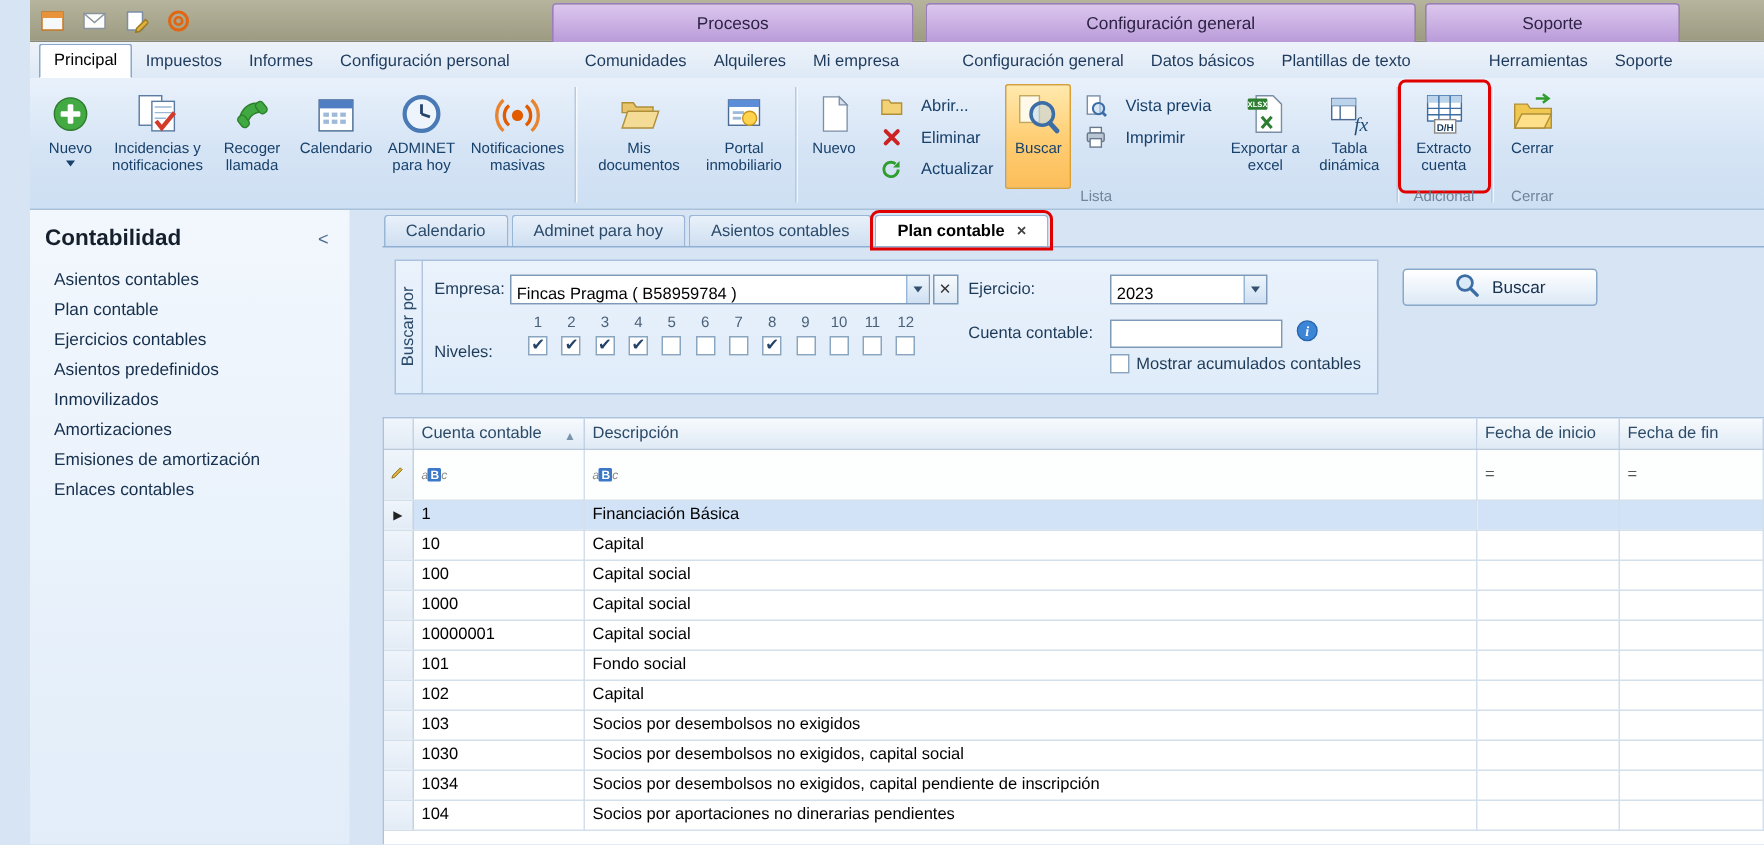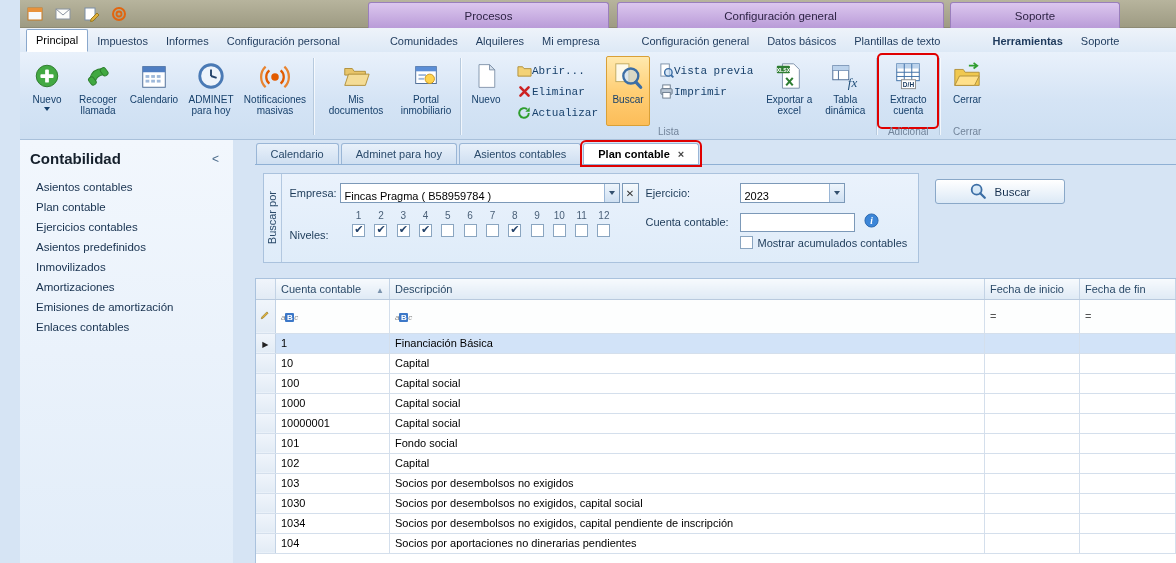--- a/index.html
+++ b/index.html
@@ -17,36 +17,36 @@
   .ctx-procesos { left:348px; width:241px; }
   .ctx-config   { left:597px; width:327px; }
   .ctx-soporte  { left:930px; width:170px; }
 
   
   .tabrow { height:24px; background:linear-gradient(#eef3fa,#dde9f6); display:flex; align-items:flex-end; padding-left:6px; }
   .rtab { padding:4px 9px 5px; font-size:11px; color:#1e3a5c; cursor:default; white-space:nowrap; }
   .rtab.active { background:#fff; border:1px solid #8aa8cc; border-bottom:1px solid #fff; border-radius:2px 2px 0 0; color:#000; }
   .ml-procesos { margin-left:32px; }
   .ml-config { margin-left:24px; }
-  .ml-soporte { margin-left:34px;font-weight:bold; }
+  .ml-soporte { margin-left:34px; }
 
   
   .ribbon { height:88px; background:linear-gradient(#e9f1fb,#d5e4f5 55%,#cddff2); border-bottom:1px solid #a8c0da; display:flex; padding:2px 0 0 4px; }
   .rgroup { display:flex; flex-direction:column; }
   .rg-content { flex:1; display:flex; align-items:flex-start; padding-top:2px; }
   .rg-label { height:14px; text-align:center; font-size:10px; color:#72849a; line-height:12px; }
   .rsep { width:1px; background:#b7cade; margin:4px 3px; box-shadow:1px 0 0 rgba(255,255,255,.7); }
   .bigbtn { display:flex; flex-direction:column; align-items:center; padding:3px 2px 1px; border:1px solid transparent; border-radius:2px; height:70px; cursor:default; }
   .bigbtn .ic { width:32px; height:32px; display:flex; align-items:center; justify-content:center; }
   .bigbtn .lbl { font-size:10px; line-height:11px; text-align:center; color:#17406b; margin-top:2px; white-space:normal; }
   .bigbtn.selected { background:linear-gradient(#ffe9ae,#ffcf76 50%,#fcbd59); border:1px solid #d9a037; }
   .bigbtn.annotated { outline:2px solid #e00000; outline-offset:1px; }
   .caret { width:0; height:0; border-left:3px solid transparent; border-right:3px solid transparent; border-top:4px solid #17406b; margin-top:2px; }
   .smallstack { display:flex; flex-direction:column; gap:2px; padding:5px 4px 0 4px; }
-  .smallbtn { display:flex; align-items:center; gap:0; height:19px; padding:0 3px; border:1px solid transparent; border-radius:2px; font-size:11px; color:#17406b; cursor:default;font-family:Liberation Mono, monospace; }
+  .smallbtn { display:flex; align-items:center; gap:12px; height:19px; padding:0 3px; border:1px solid transparent; border-radius:2px; font-size:11px; color:#17406b; cursor:default; }
   .ic16 { width:16px; height:16px; display:flex; align-items:center; justify-content:center; }
 
   
   .main { display:flex; height:423px; }
   .sidebar { width:233px; background:linear-gradient(#f2f7fd,#e2edf9); padding-top:8px; }
   .sb-head { display:flex; justify-content:space-between; align-items:center; padding:2px 10px 10px 10px; }
   .sb-title { font-size:15px; font-weight:bold; color:#15202c; }
   .sb-collapse { font-size:12px; color:#4a6a8a; width:16px; text-align:center; cursor:default; }
   .sb-item { font-size:11.5px; color:#16304e; line-height:20px; padding-left:16px; cursor:default; }
   .splitter { width:23px; }
@@ -159,20 +159,33 @@
           <span class="ic">
               <svg width="30" height="30" viewBox="0 0 32 32">
                 <circle cx="16" cy="16" r="11.5" fill="#43a943" stroke="#2d7a2d"></circle>
                 <rect x="14" y="9" width="4" height="14" rx="1" fill="#fff"></rect>
                 <rect x="9" y="14" width="14" height="4" rx="1" fill="#fff"></rect>
               </svg>
             </span>
           <span class="lbl">Nuevo</span>
           <span class="caret"></span>
         </div>
+        <div class="bigbtn" style="width:70px">
+          <span class="ic">
+              <svg width="30" height="30" viewBox="0 0 32 32">
+                <rect x="3" y="3" width="16" height="21" fill="#fff" stroke="#5a7aa0"></rect>
+                <rect x="12" y="7" width="16" height="21" fill="#fff" stroke="#5a7aa0"></rect>
+                <line x1="14" y1="11" x2="26" y2="11" stroke="#9cb8d4"></line>
+                <line x1="14" y1="15" x2="26" y2="15" stroke="#9cb8d4"></line>
+                <line x1="14" y1="19" x2="22" y2="19" stroke="#9cb8d4"></line>
+                <path d="M15 21 l4 5 l9 -11" stroke="#d43a2a" stroke-width="3" fill="none"></path>
+              </svg>
+            </span>
+          <span class="lbl">Incidencias y notificaciones</span>
+        </div>
         <div class="bigbtn" style="width:56px">
           <span class="ic">
               <svg width="30" height="30" viewBox="0 0 32 32">
                 <g transform="rotate(-38 16 16)">
                   <path d="M7 13 q9 -7 18 0 l-3.5 5.5 q-5.5 -3.5 -11 0 z" fill="#41a941" stroke="#2c7f2c"></path>
                   <rect x="5" y="12" width="6" height="9" rx="2.5" fill="#41a941" stroke="#2c7f2c"></rect>
                   <rect x="21" y="12" width="6" height="9" rx="2.5" fill="#41a941" stroke="#2c7f2c"></rect>
                 </g>
               </svg>
             </span>

